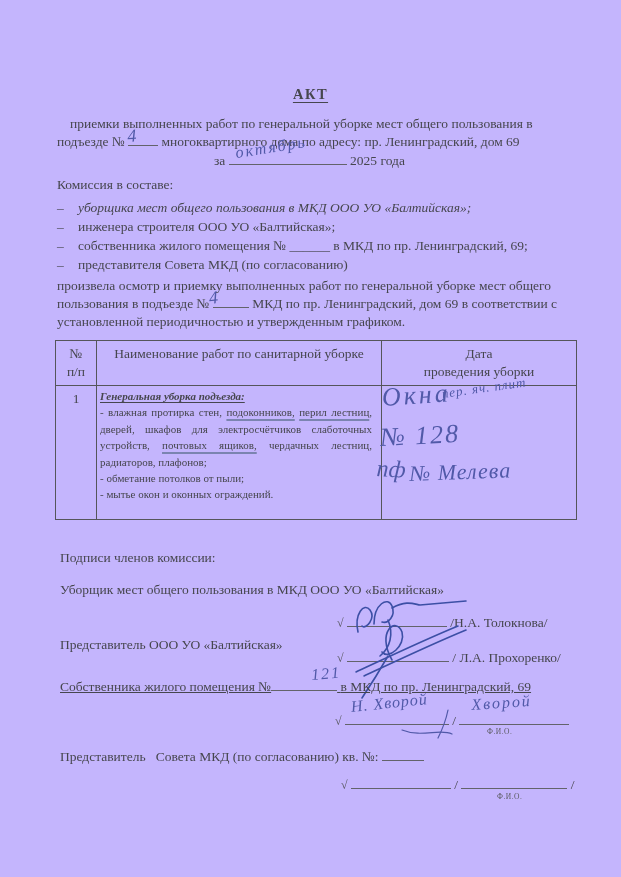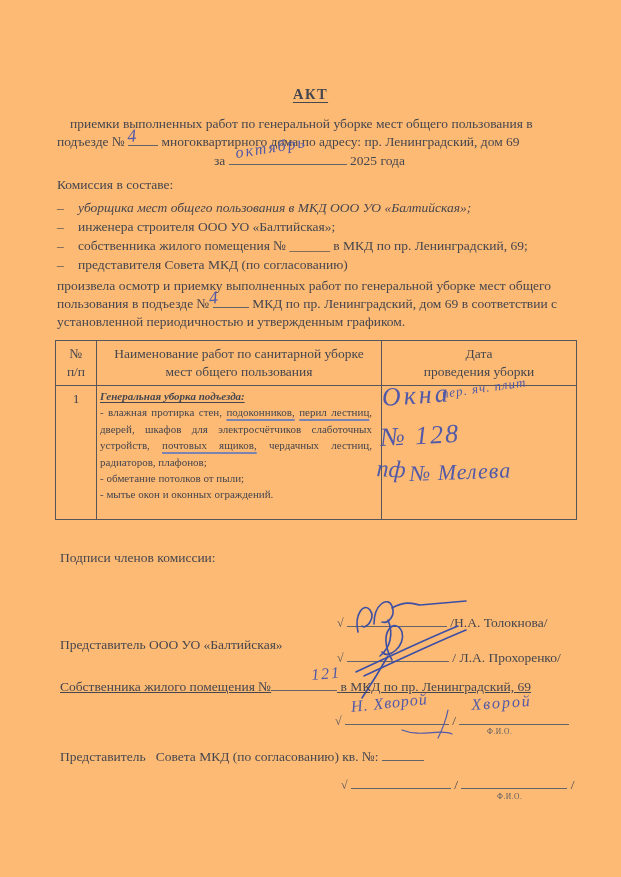--- a/index.html
+++ b/index.html
@@ -1,17 +1,17 @@
 <!DOCTYPE html>
 <html><head>
 <meta charset="utf-8">
 <style>
   html,body{margin:0;padding:0;background:#ffffff;}
   .page{
-    position:relative;width:621px;height:877px;background:#fdba74;
+    position:relative;width:621px;height:877px;background:#c4b5fd;
     font-family:"Liberation Serif", serif;color:#46464e;overflow:hidden;
   }
   .abs{position:absolute;white-space:nowrap;}
   .txt{font-size:13.5px;line-height:17px;color:#46464e;}
   .center{left:0;width:621px;text-align:center;}
   .doc-title{font-weight:bold;font-size:14.5px;letter-spacing:1.5px;text-decoration:underline;text-underline-offset:3px;}
   .blank{display:inline-block;border-bottom:1px solid #63636a;height:12px;vertical-align:baseline;}
   .marker{display:inline-block;width:21px;}
   .hand{font-style:italic;color:#5159a8;transform-origin:left bottom;}
   
@@ -76,21 +76,20 @@
 
   <div class="abs" style="left:55px;top:340px;width:520px;height:178px;border:1px solid #55555a;">
     <div class="tline" style="left:40px;top:0;width:1px;height:178px;"></div>
     <div class="tline" style="left:325px;top:0;width:1px;height:178px;"></div>
     <div class="tline" style="left:0;top:44px;width:520px;height:1px;"></div>
 
     <div class="abs th" style="left:0;top:4px;width:40px;">№</div>
     <div class="abs th" style="left:0;top:22px;width:40px;">п/п</div>
 
     <div class="abs th" style="left:41px;top:4px;width:284px;">Наименование работ по санитарной уборке</div>
-    <div class="abs th" style="left:41px;top:22px;width:284px;">мест общего пользования</div>
 
     <div class="abs th" style="left:326px;top:4px;width:194px;">Дата</div>
     <div class="abs th" style="left:326px;top:22px;width:194px;">проведения уборки</div>
 
     <div class="abs th" style="left:0;top:49px;width:40px;">1</div>
 
     <div class="abs cell-text" style="left:44px;top:47px;width:272px;white-space:normal;">
       <div class="row-title">Генеральная уборка подъезда:</div>
       <div class="just"><span>- влажная протирка стен, </span><span class="pen-underline">подоконников,</span><span> </span><span class="pen-underline">перил лестниц</span><span>, дверей, шкафов для электросчётчиков слаботочных устройств, </span><span class="pen-underline">почтовых ящиков,</span><span> чердачных лестниц, радиаторов, плафонов;</span></div>
       <div>- обметание потолков от пыли;</div>
@@ -99,20 +98,21 @@
   </div>
 
   <div class="abs hand" style="left:383px;top:383px;font-size:26px;transform:rotate(-4deg);letter-spacing:3px;">Окна</div>
   <div class="abs hand" style="left:443px;top:386px;font-size:13px;transform:rotate(-8deg);letter-spacing:1px;">пер. яч. плит</div>
   <div class="abs hand" style="left:381px;top:423px;font-size:26px;transform:rotate(-3deg);letter-spacing:2px;">№ 128</div>
   <div class="abs hand" style="left:376px;top:455px;font-size:24px;transform:rotate(3deg);">пф</div>
   <div class="abs hand" style="left:410px;top:461px;font-size:22px;transform:rotate(-2deg);letter-spacing:1px;">№ Мелева</div>
 
   <div class="abs txt" style="left:60px;top:549px;">Подписи членов комиссии:</div>
 
+  <div class="abs txt" style="left:60px;top:581px;">Уборщик мест общего пользования в МКД ООО УО «Балтийская»</div>
 
   <div class="abs txt" style="left:337px;top:614px;">
     <span class="check">√</span>
     <span class="blank" style="width:100px;"></span>
     <span>/Н.А. Толокнова/</span>
   </div>
   <svg class="abs" style="left:352px;top:594px;" width="120" height="50" viewBox="0 0 120 50">
     <path class="sig-stroke" d="M6,38 C2,20 12,8 18,16 C24,24 14,36 10,32"></path>
     <path class="sig-stroke" d="M22,30 C22,10 36,2 40,12 C44,22 36,30 30,28"></path>
     <path class="sig-stroke" d="M40,14 C54,6 62,10 68,11 L114,7"></path>

